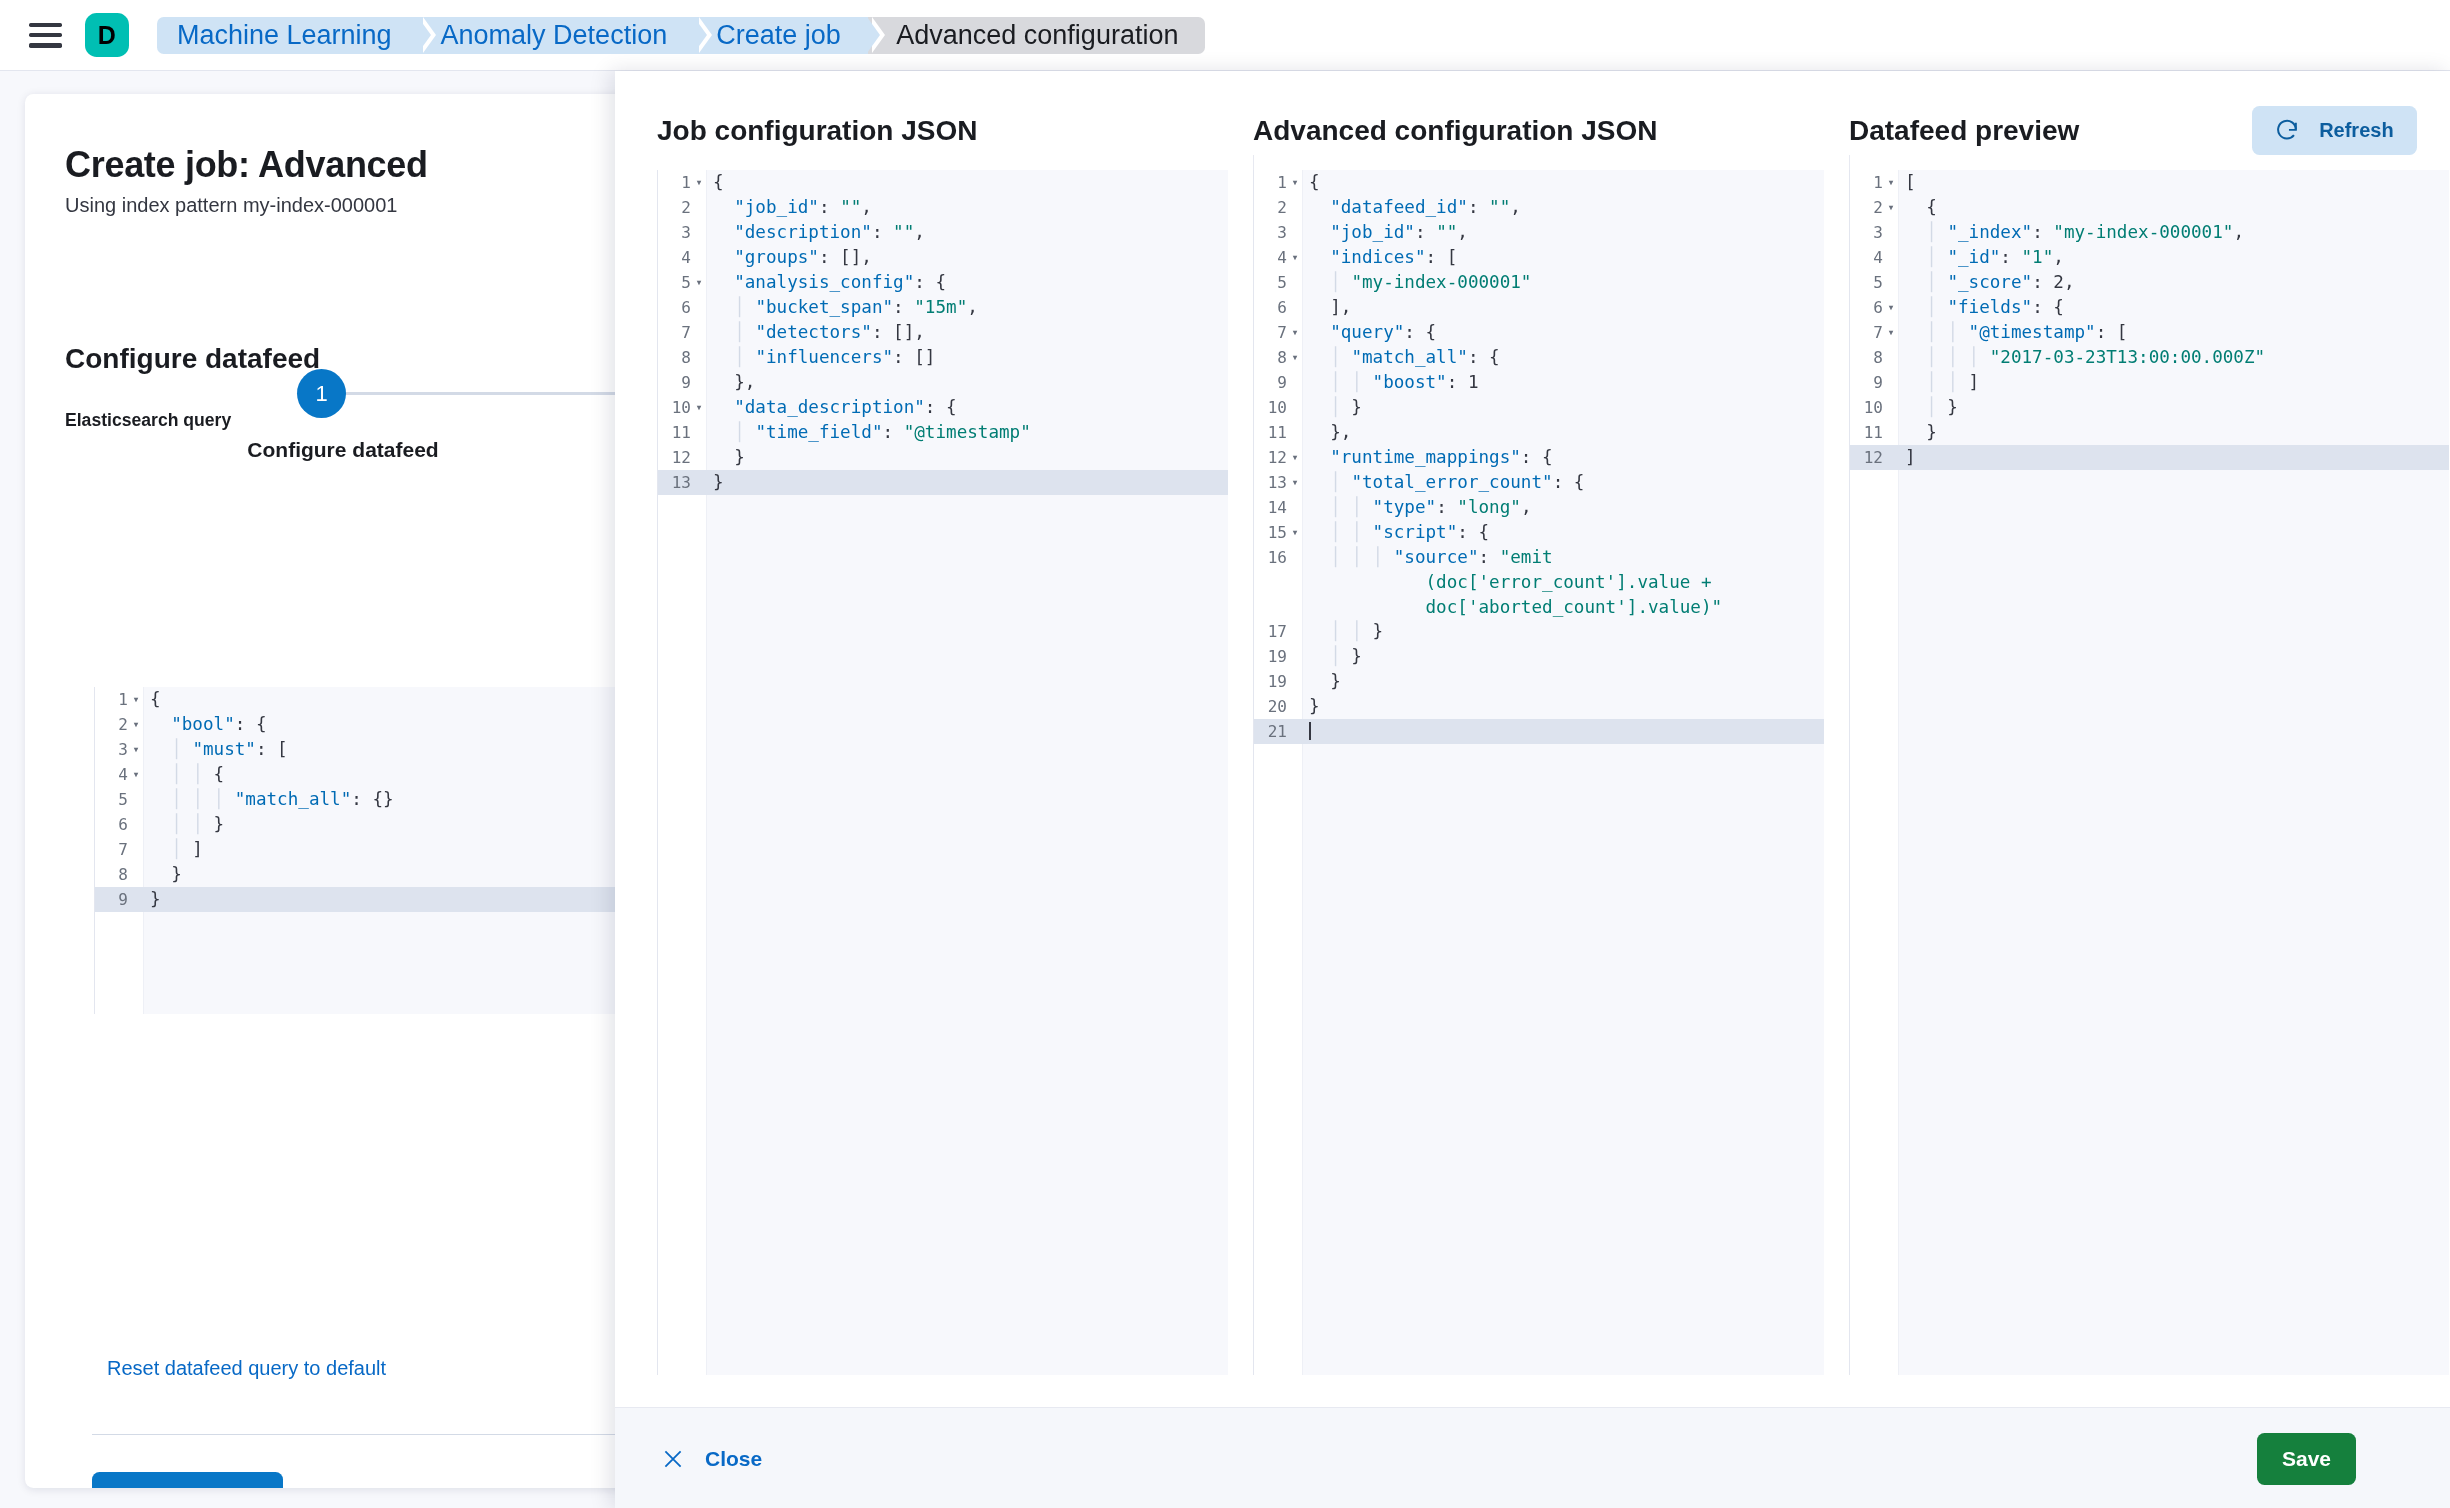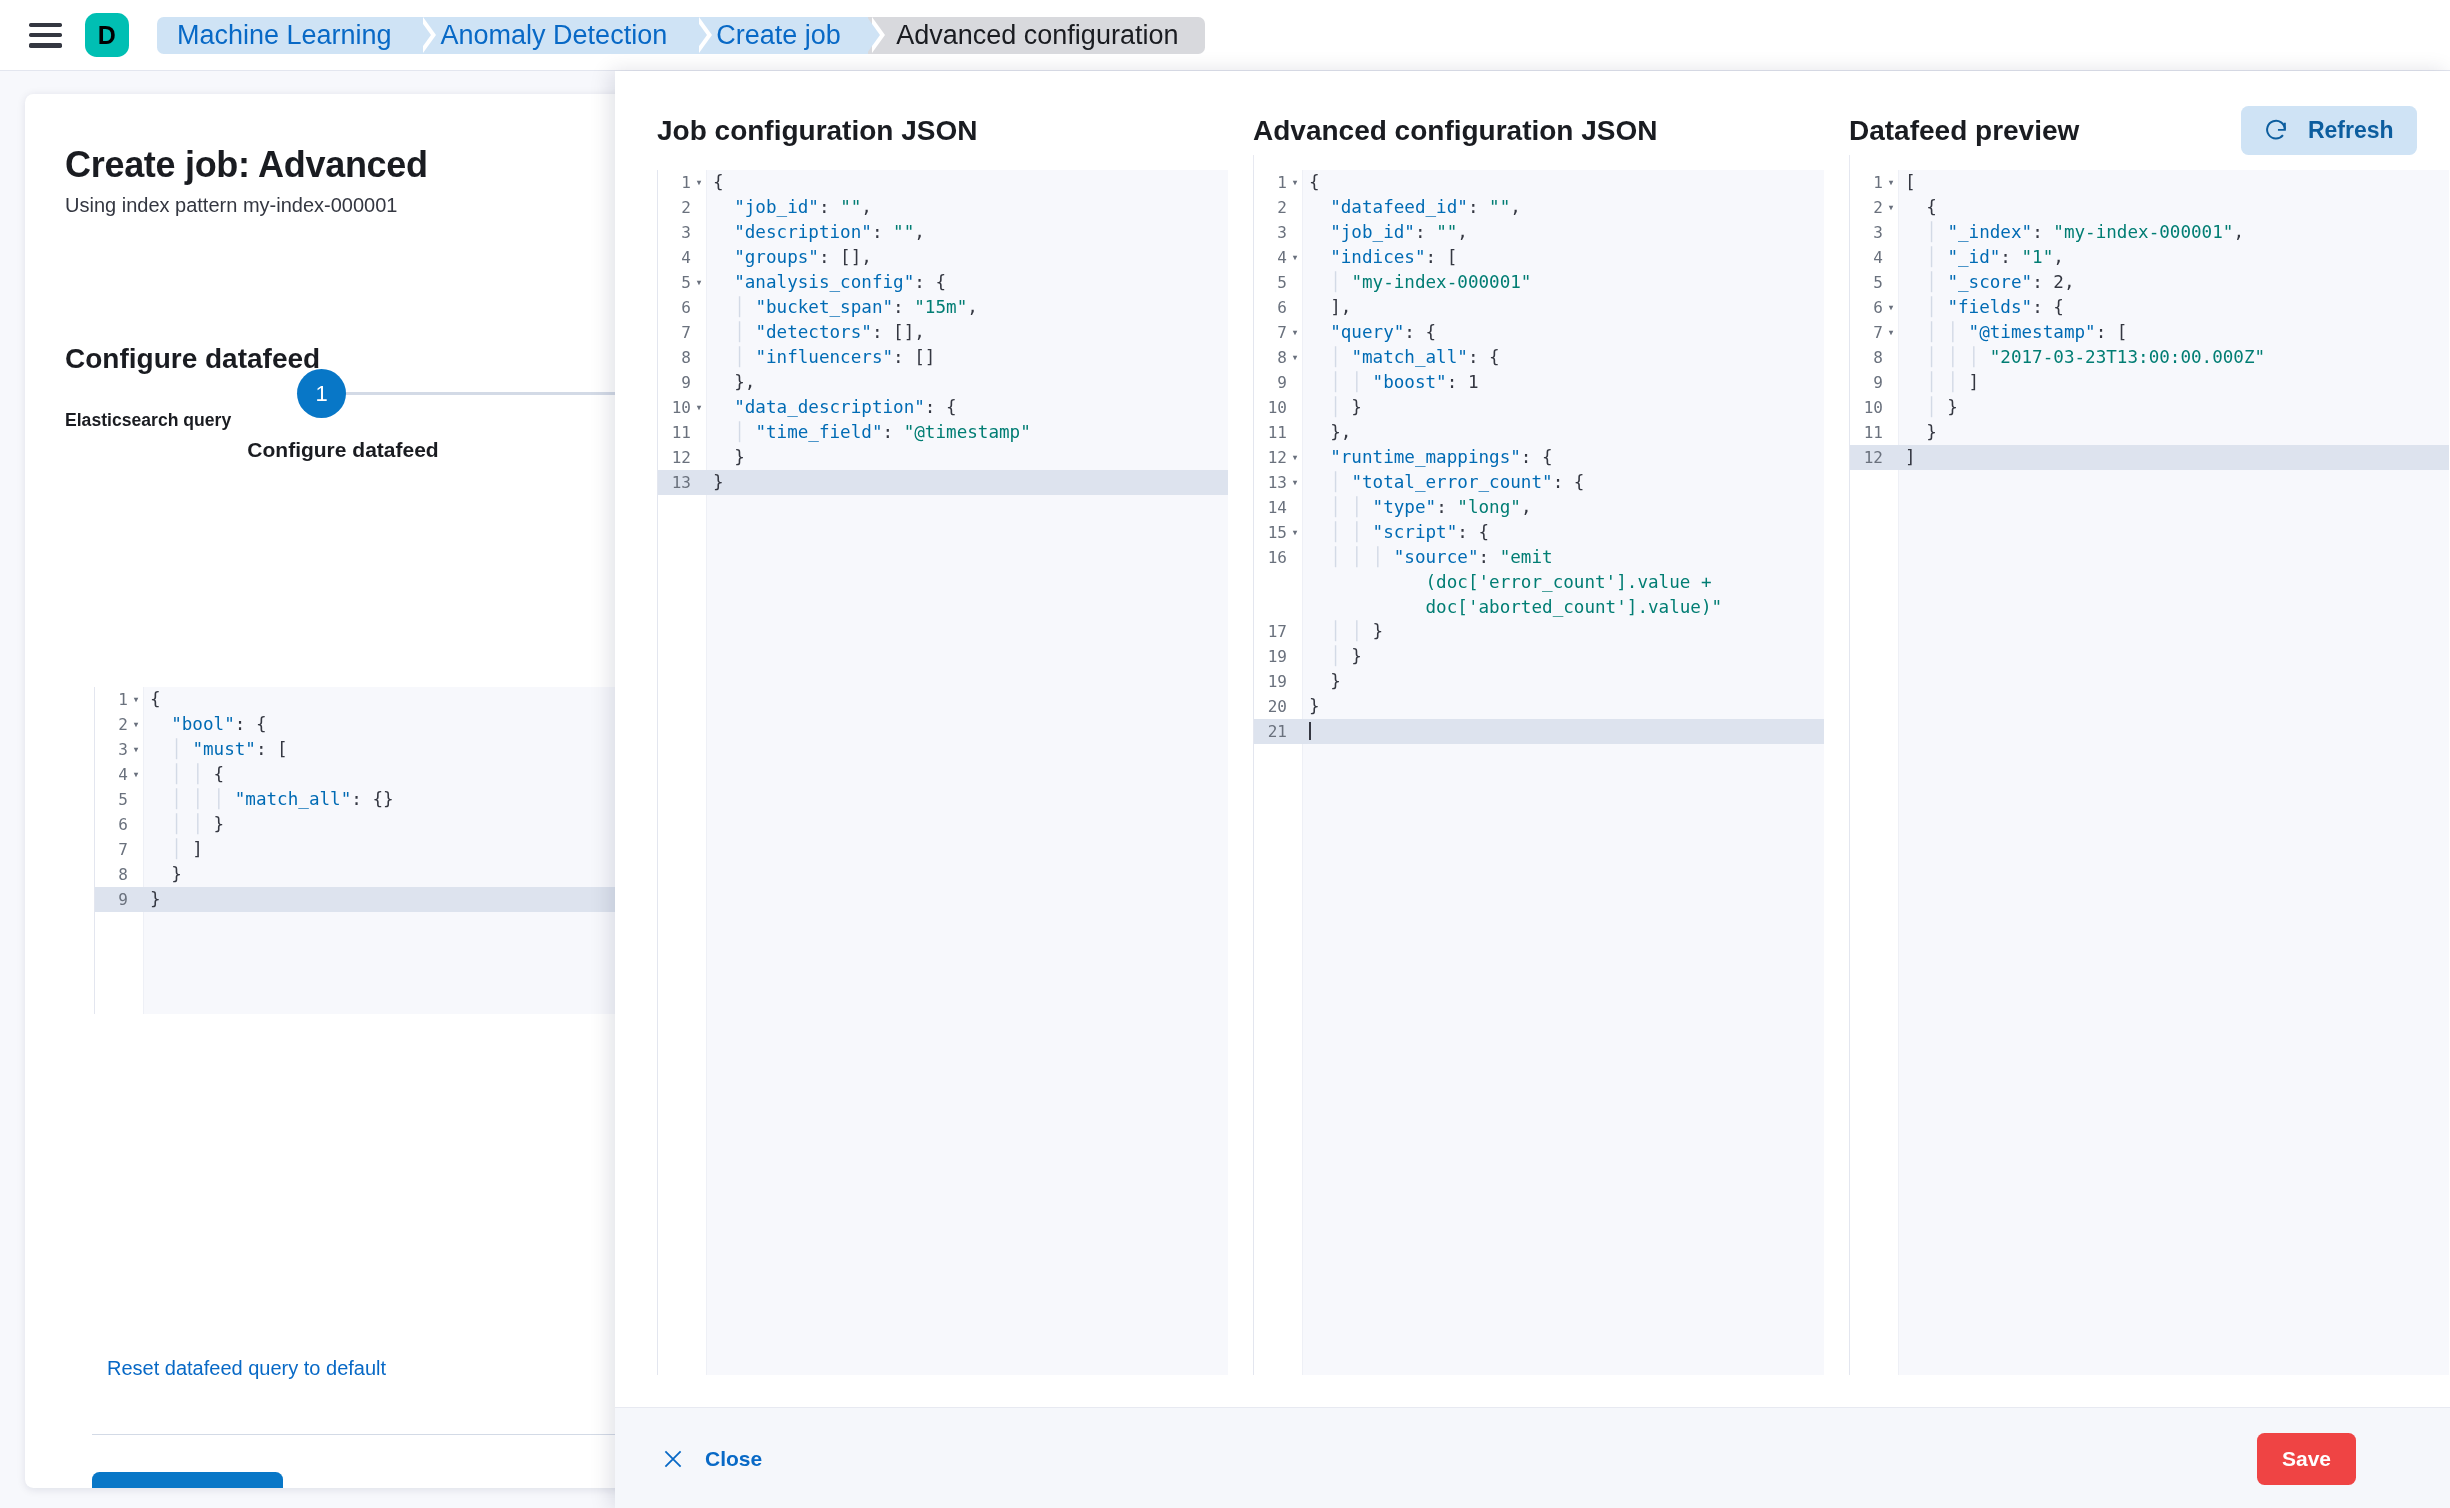--- a/index.html
+++ b/index.html
@@ -142,32 +142,32 @@
   #col1 .editor, #col2 .editor, #col3 .editor {
     position: absolute; left: 0; top: 99px; right: 25px; bottom: 32px;
     border-left: 0.8px solid #e3e6ef;
   }
   #col3 .editor { right: 0; }
 
   #refresh-btn {
     position: absolute; right: 32px; top: 35px; height: 49px; padding: 0 23.4px;
     background: #cfe3f5; color: #0c5d9e; border-radius: 7.5px;
     display: flex; align-items: center; gap: 19px;
-    font-size: 23px; font-weight: 700; cursor: pointer;
+    font-size: 20px; font-weight: 700; cursor: pointer;
   }
 
   #flyout-footer {
     position: absolute; left: 0; right: 0; bottom: 0; height: 102px;
     background: #f5f7fb; border-top: 0.8px solid #e7e9f1;
     display: flex; align-items: center; justify-content: space-between;
     padding: 0 47px;
   }
   #close-btn { display: flex; align-items: center; gap: 21px;
     font-size: 21px; font-weight: 700; color: #0869c6; cursor: pointer; }
-  #save-btn { width: 99px; height: 52px; background: #ef4444; border-radius: 7.5px;
+  #save-btn { width: 99px; height: 52px; background: #15803d; border-radius: 7.5px;
     color: #fff; font-size: 21px; font-weight: 700;
     display: flex; align-items: center; justify-content: center; cursor: pointer;
     margin-right: 47px; }
 
   svg { display: block; }
 </style>
 </head>
 <body>
 
 <div id="chrome">

